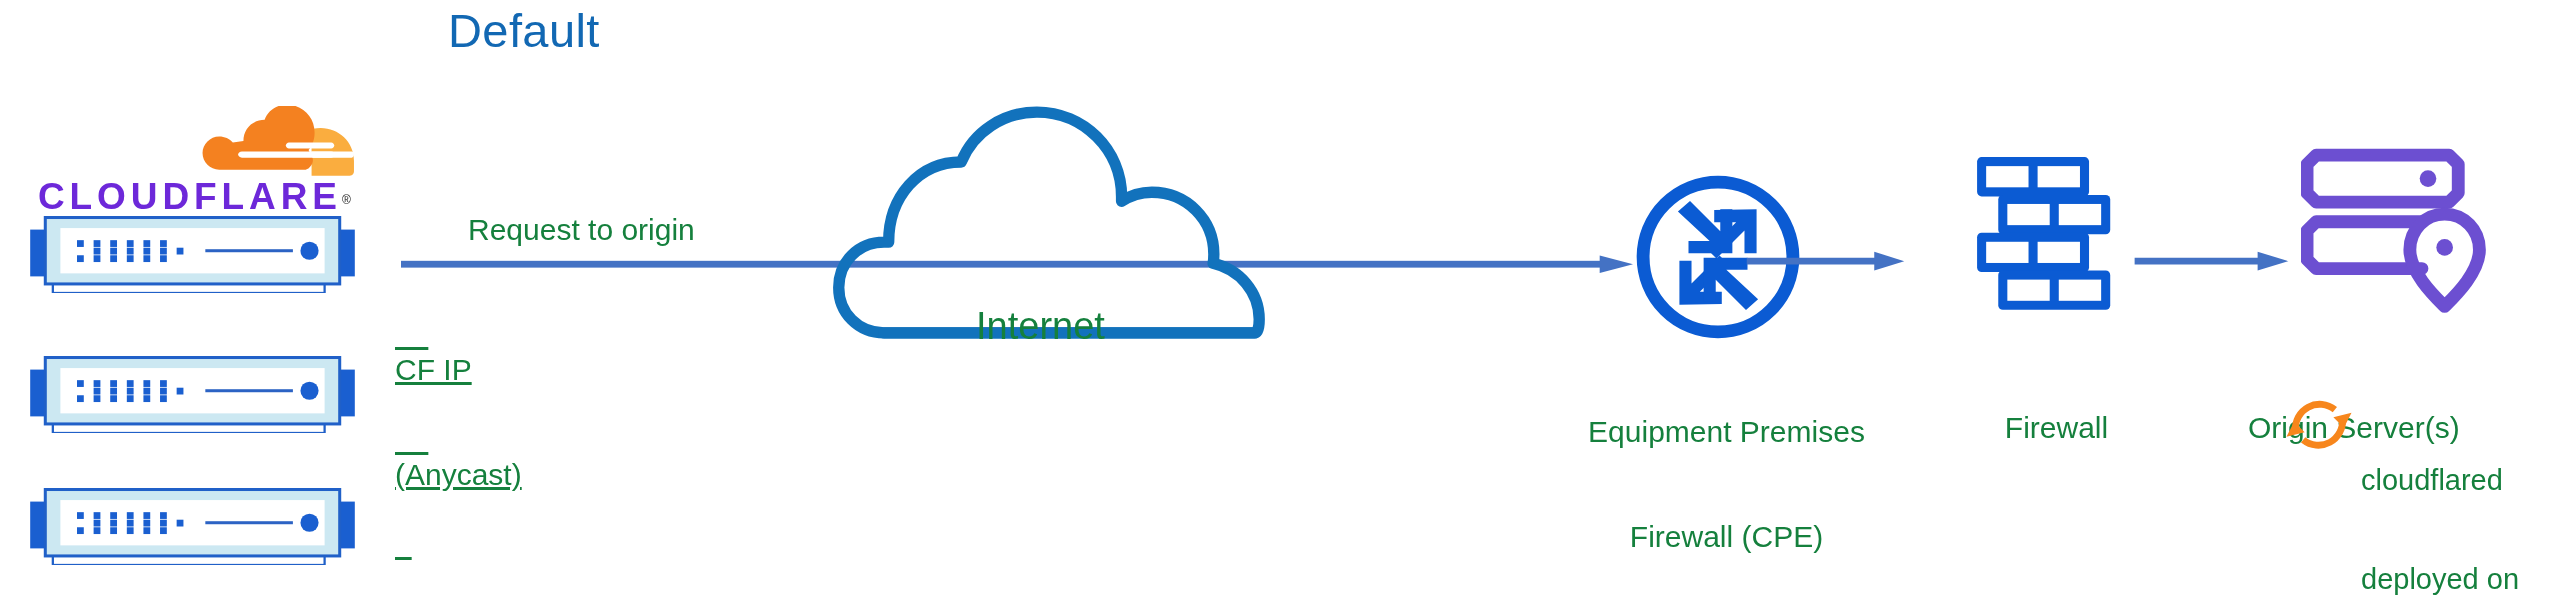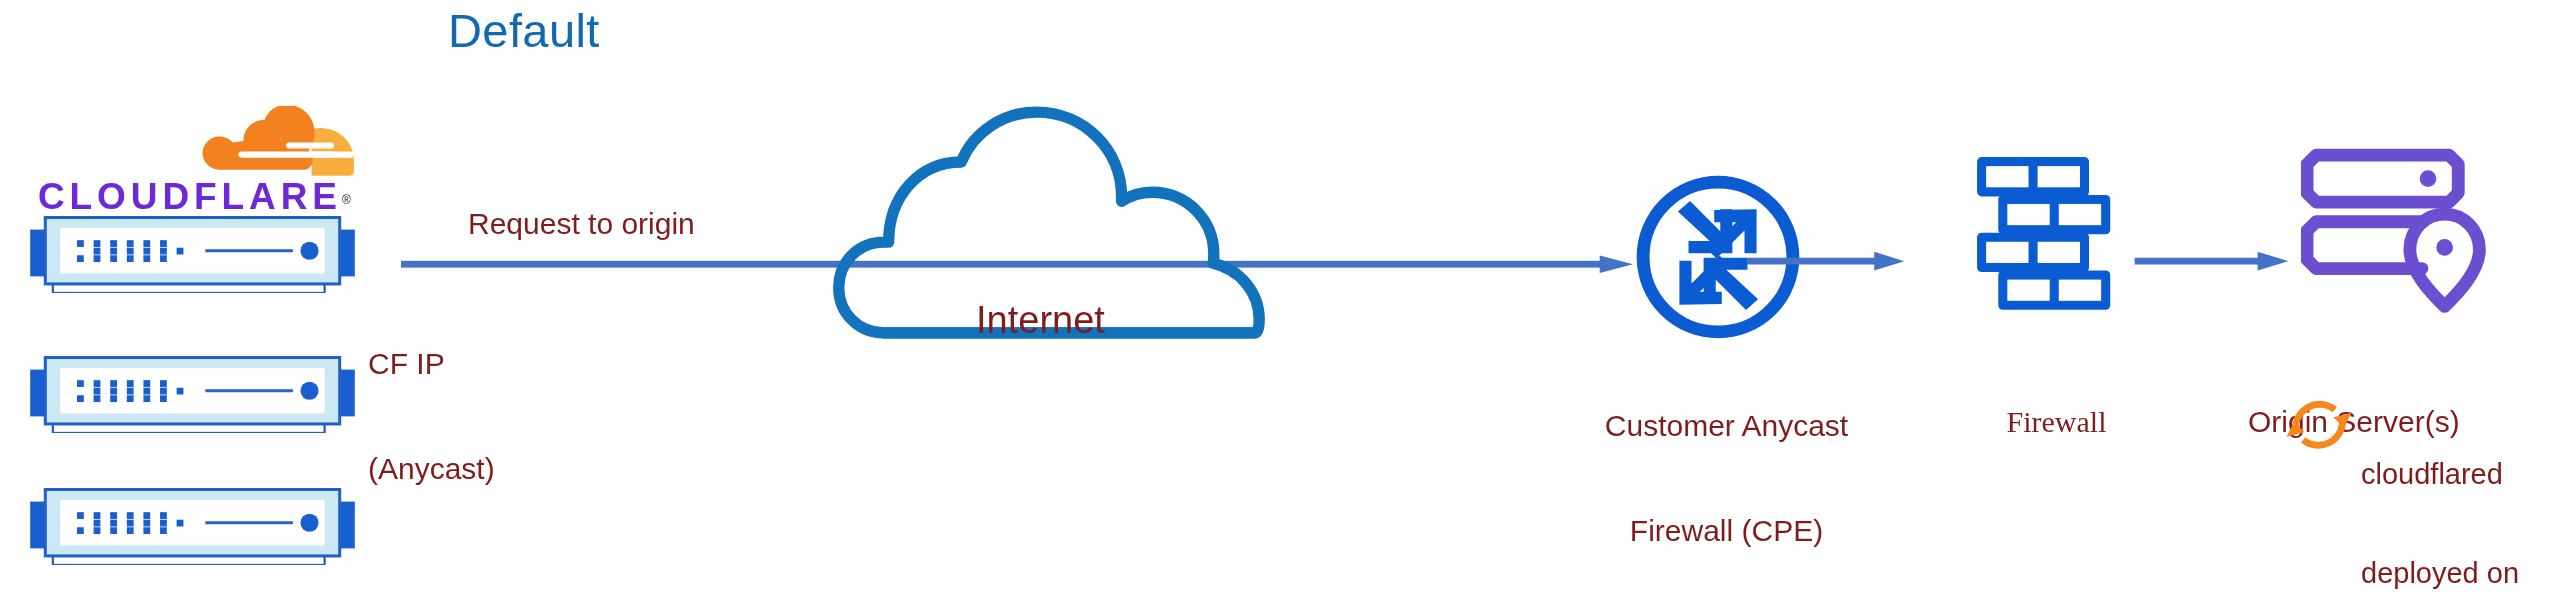--- a/index.html
+++ b/index.html
@@ -36,30 +36,31 @@
   #cf-logo .cf-word  { position: absolute; left: 0px;  top: 70px; }
 
   
   .server-unit { width: 325px; height: 77px; }
   #server-1 { left: 30px; top: 216px; }
   #server-2 { left: 30px; top: 356px; }
   #server-3 { left: 30px; top: 488px; }
 
   
   .blue-label {
-    color: #7f1d1d;
+    color: #15803d;
     font-size: 30px;
     line-height: 35px;
     white-space: pre;
+    margin-top: 6px;
   }
   #label-request-to-origin { left: 468px;  top: 206px; }
-  #label-cf-ip            { left: 368px;  top: 276px; }
+  #label-cf-ip            { left: 395px;  top: 276px; text-decoration: underline; }
   #label-internet         { left: 976px; top: 303px; font-size: 38px; }
   #label-cpe   { left: 1564px; top: 338px; text-align: center; width: 325px; }
-  #label-firewall { left: 1894px; top: 334px; text-align: center; width: 325px; font-family: Liberation Serif, serif; }
+  #label-firewall { left: 1894px; top: 334px; text-align: center; width: 325px; }
   #label-origin  { left: 2248px; top: 334px; text-align: left; width: 325px; }
   #label-cloudflared {
     left: 2361px; top: 392px; font-size: 29px; line-height: 33px;
   }
 
   
   #flow-main { left: 401px; top: 254px; width: 1232px; height: 19.7px; }
   #arrow-cpe-fw { left: 1746px; top: 248px; width: 159px; height: 27px; }
   #arrow-fw-origin { left: 2134px; top: 248px; width: 155px; height: 27px; }
 
@@ -249,21 +250,21 @@
 
         <path d="M168 54 L168 112 L152 112 L152 82 L115 119 L104 108 L141 71 L112 71 L112 55 Z" transform="translate(-2,-2)"></path>
 
         <path d="M62 176 L62 118 L78 118 L78 148 L115 111 L126 122 L89 159 L118 159 L118 175 Z" transform="translate(2,2)"></path>
 
         <path d="M168 175 L152 189 L112 149 L112 178 L96 178 L96 120 L154 120 L154 136 L126 136 Z" transform="translate(0,-4)"></path>
       </g>
     </svg>
   </div>
   <div class="abs blue-label" id="label-cpe">
-    <div>Customer Anycast</div>
+    <div>Equipment Premises</div>
     <div>Firewall (CPE)</div>
   </div>
 
   <div class="abs" id="arrow-cpe-fw">
     <svg width="159" height="27" viewBox="0 0 210 36">
       <rect x="0" y="13" width="176" height="9" fill="#4472C4"></rect>
       <polygon points="170,5 210,17.5 170,30" fill="#4472C4"></polygon>
     </svg>
   </div>
 

